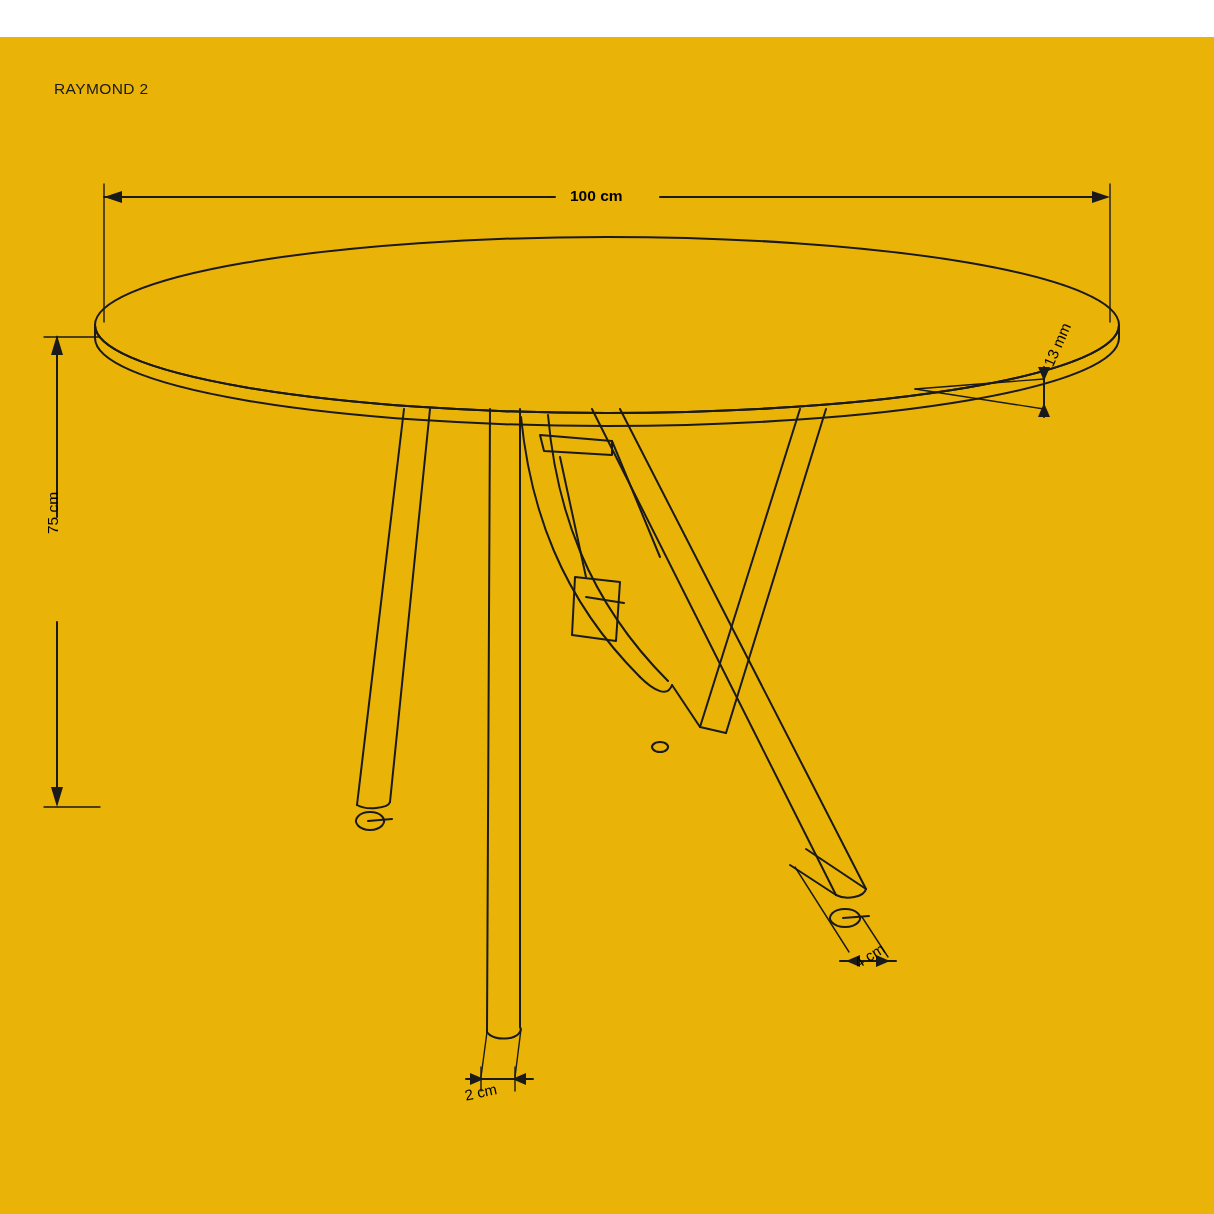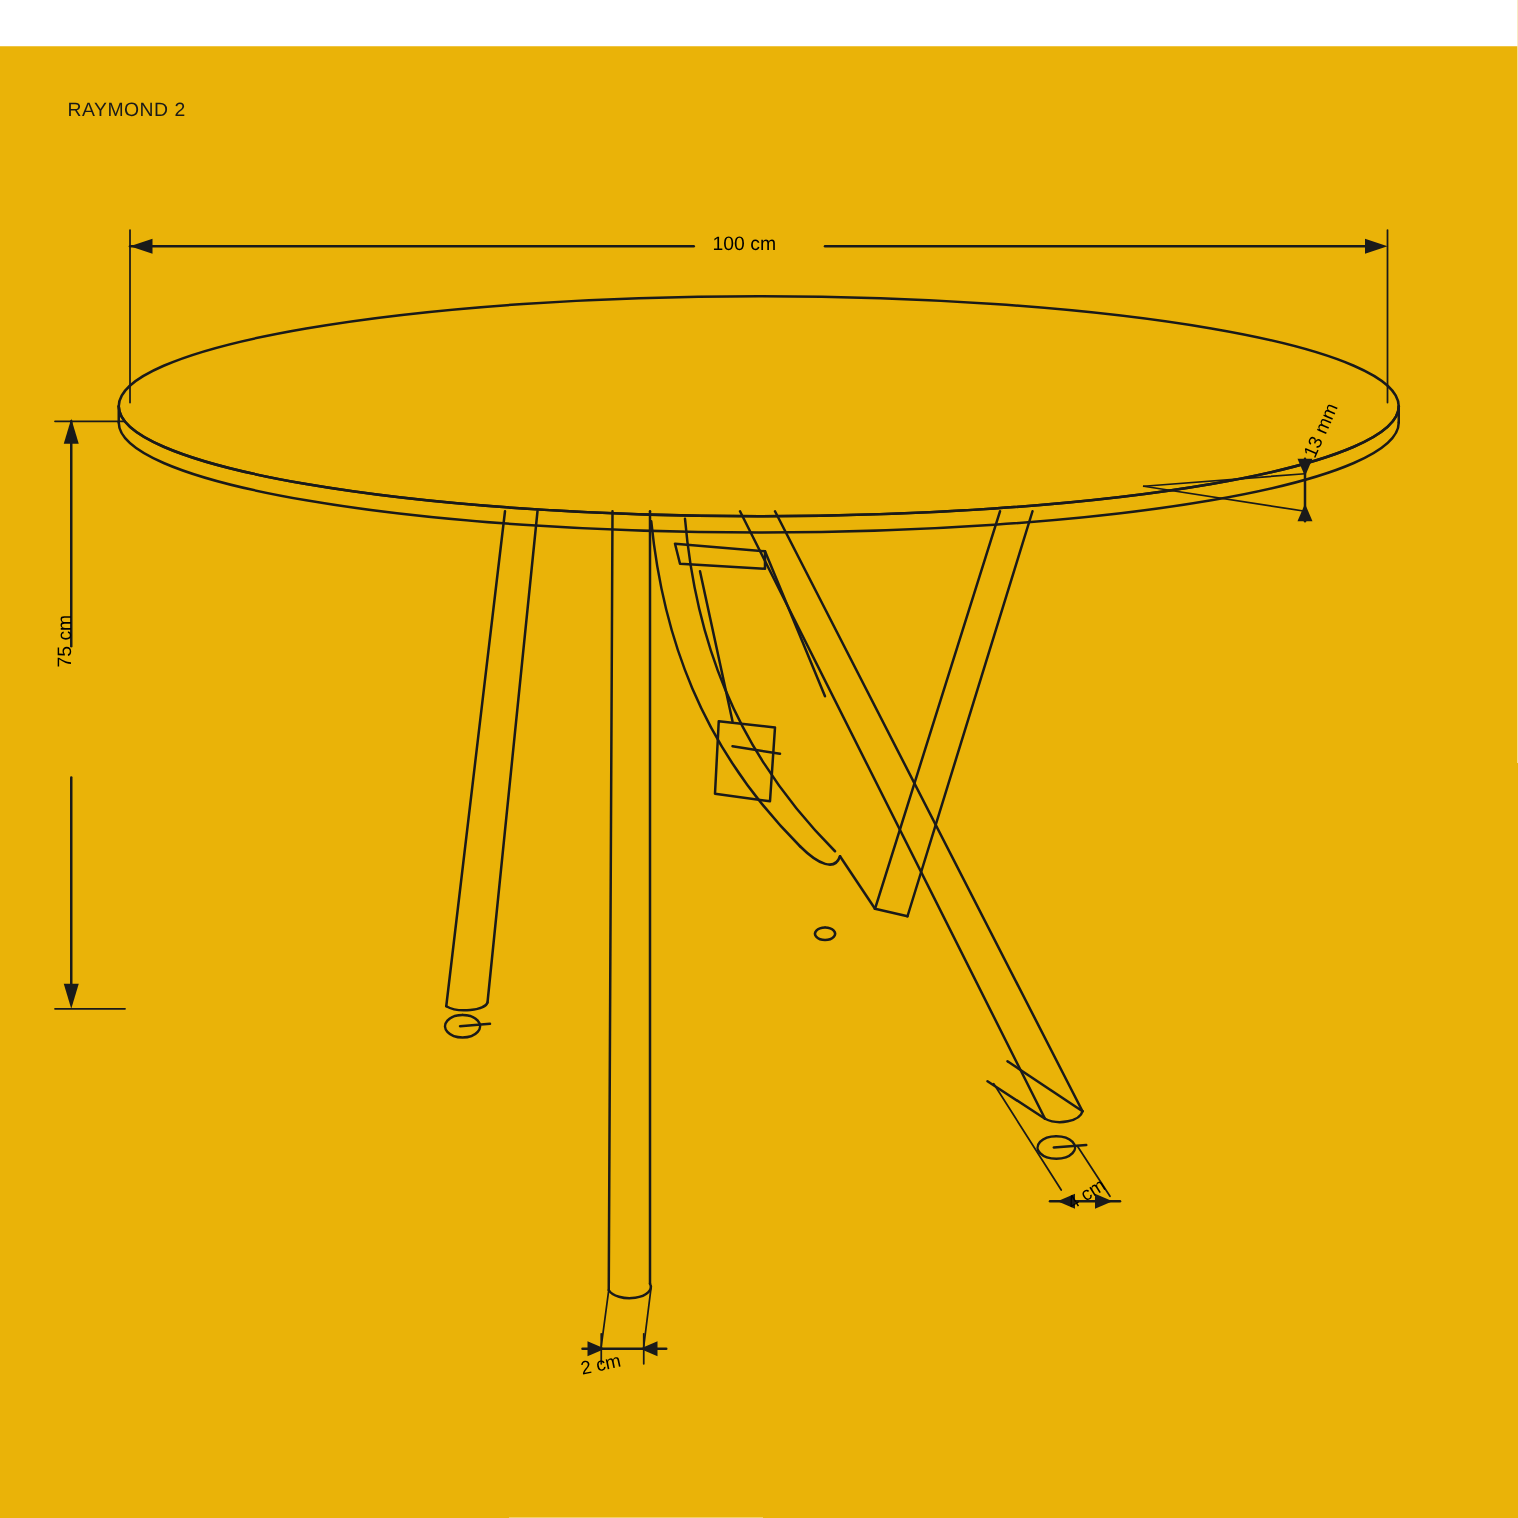--- a/index.html
+++ b/index.html
@@ -37,21 +37,21 @@
     left: 0; top: 0;
     width: 1214px;
     height: 1214px;
   }
   .dim-label {
     position: absolute;
     font-size: 15.5px;
     color: #000000;
     white-space: nowrap;
   }
-  #label-width  { left: 570px; top: 150px; }
+  #label-width  { left: 570px; top: 150px; font-weight: bold; }
   #label-height { left: 44px;  top: 497px; transform: rotate(-90deg); transform-origin: left top; }
   #label-thickness { left: 1040px; top: 325px; transform: rotate(-66deg); transform-origin: left top; font-size: 15px; }
   #label-leg-width { left: 851px; top: 920px; transform: rotate(-32deg); transform-origin: left top; font-size: 15px; }
   #label-leg-depth { left: 463px; top: 1050px; transform: rotate(-12deg); transform-origin: left top; font-size: 15px; }
 </style>
 </head>
 <body>
 
 <div id="sheet">
 

